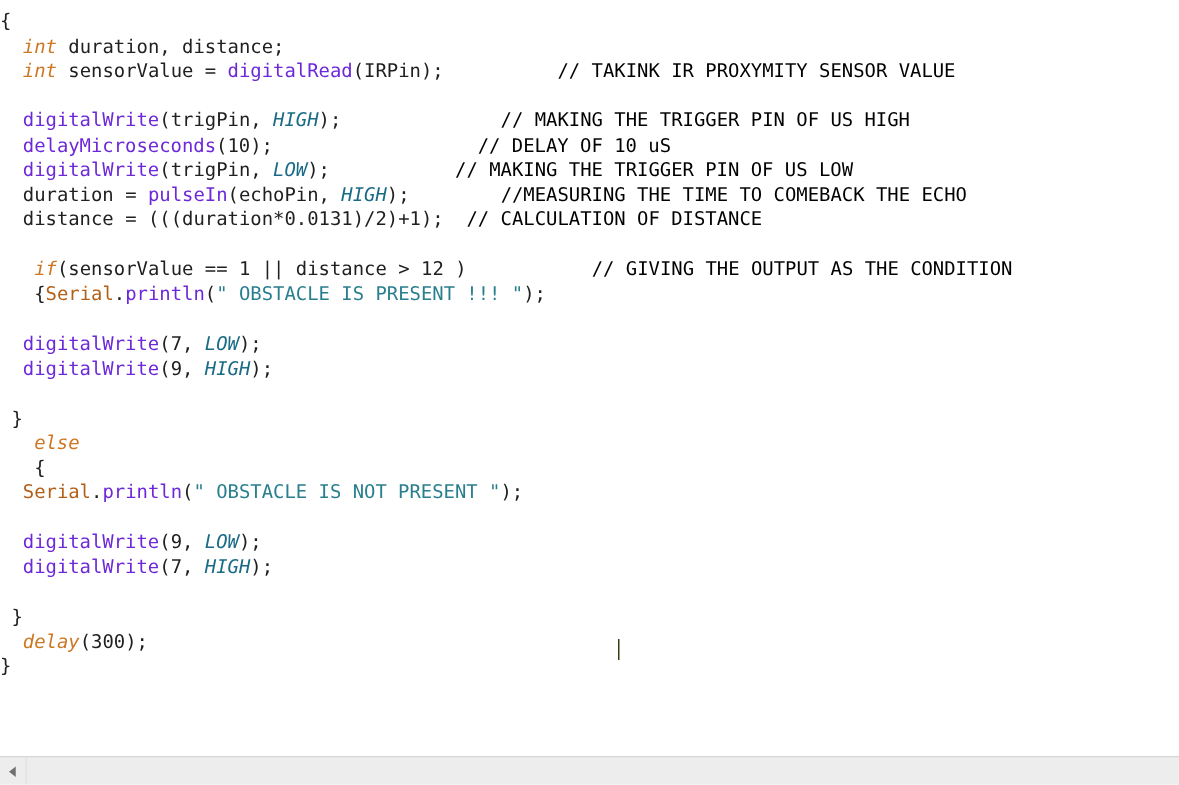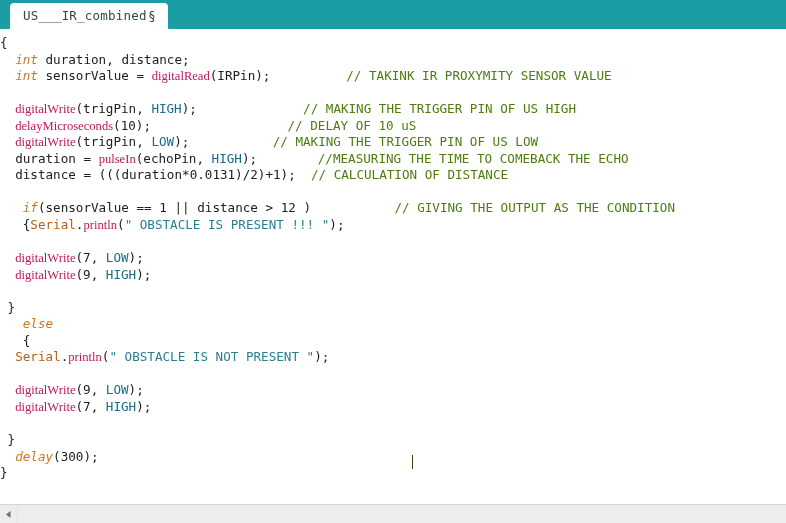--- a/index.html
+++ b/index.html
@@ -86,24 +86,24 @@
     white-space: pre;
     tab-size: 2;
   }
   .line {
     height: 16.55px;
     white-space: pre;
   }
 
   
   .kw      { color: #cc7722; font-style: italic; }        
-  .fn      { color: #be185d; font-family: Liberation Serif, serif; }        
-  .lit     { color: #1a6b85; }        
+  .fn      { color: #6d28d9; }        
+  .lit     { color: #1a6b85; font-style: italic; }        
   .str     { color: #2a7f8e; }        
-  .cmt     { color: #4d7c0f; text-align: right; }        
+  .cmt     { color: #000000; text-align: right; }        
   .cls     { color: #b35f17; font-weight: normal; } 
   .pln     { color: #202020; text-align: center; }
   .punc    { color: #202020; }
 
   
   .caret {
     position: absolute;
     width: 1px;
     height: 14px;
     background: #3b3b10;
@@ -135,26 +135,20 @@
   .hscroll-track {
     flex: 1 1 auto;
     background: #ededed;
   }
 </style>
 </head>
 <body>
 
 <div id="app">
 
-  <div class="tab-bar">
-    <div class="tab">
-      <span class="tab-label">US___IR_combined</span>
-      <span class="tab-section-mark">§</span>
-    </div>
-  </div>
 
   <div class="editor">
     <div class="code" id="code-root"><div class="line"><span class="punc">{</span></div><div class="line">  <span class="kw">int</span> <span class="pln">duration</span><span class="punc">,</span> <span class="pln">distance</span><span class="punc">;</span></div><div class="line">  <span class="kw">int</span> <span class="pln">sensorValue</span> <span class="punc">=</span> <span class="fn">digitalRead</span><span class="punc">(</span><span class="pln">IRPin</span><span class="punc">);</span>          <span class="cmt">// TAKINK IR PROXYMITY SENSOR VALUE</span></div><div class="line">&nbsp;</div><div class="line">  <span class="fn">digitalWrite</span><span class="punc">(</span><span class="pln">trigPin</span><span class="punc">,</span> <span class="lit">HIGH</span><span class="punc">);</span>              <span class="cmt">// MAKING THE TRIGGER PIN OF US HIGH</span></div><div class="line">  <span class="fn">delayMicroseconds</span><span class="punc">(10);</span>                  <span class="cmt">// DELAY OF 10 uS</span></div><div class="line">  <span class="fn">digitalWrite</span><span class="punc">(</span><span class="pln">trigPin</span><span class="punc">,</span> <span class="lit">LOW</span><span class="punc">);</span>           <span class="cmt">// MAKING THE TRIGGER PIN OF US LOW</span></div><div class="line">  <span class="pln">duration</span> <span class="punc">=</span> <span class="fn">pulseIn</span><span class="punc">(</span><span class="pln">echoPin</span><span class="punc">,</span> <span class="lit">HIGH</span><span class="punc">);</span>        <span class="cmt">//MEASURING THE TIME TO COMEBACK THE ECHO</span></div><div class="line">  <span class="pln">distance</span> <span class="punc">=</span> <span class="punc">(((</span><span class="pln">duration</span><span class="punc">*0.0131)/2)+1);</span>  <span class="cmt">// CALCULATION OF DISTANCE</span></div><div class="line">&nbsp;</div><div class="line">   <span class="kw">if</span><span class="punc">(</span><span class="pln">sensorValue</span> <span class="punc">==</span> <span class="punc">1</span> <span class="punc">||</span> <span class="pln">distance</span> <span class="punc">&gt;</span> <span class="punc">12</span> <span class="punc">)</span>           <span class="cmt">// GIVING THE OUTPUT AS THE CONDITION</span></div><div class="line">   <span class="punc">{</span><span class="cls">Serial</span><span class="punc">.</span><span class="fn">println</span><span class="punc">(</span><span class="str">" OBSTACLE IS PRESENT !!! "</span><span class="punc">);</span></div><div class="line">&nbsp;</div><div class="line">  <span class="fn">digitalWrite</span><span class="punc">(7,</span> <span class="lit">LOW</span><span class="punc">);</span></div><div class="line">  <span class="fn">digitalWrite</span><span class="punc">(9,</span> <span class="lit">HIGH</span><span class="punc">);</span></div><div class="line">&nbsp;</div><div class="line"> <span class="punc">}</span></div><div class="line">   <span class="kw">else</span></div><div class="line">   <span class="punc">{</span></div><div class="line">  <span class="cls">Serial</span><span class="punc">.</span><span class="fn">println</span><span class="punc">(</span><span class="str">" OBSTACLE IS NOT PRESENT "</span><span class="punc">);</span></div><div class="line">&nbsp;</div><div class="line">  <span class="fn">digitalWrite</span><span class="punc">(9,</span> <span class="lit">LOW</span><span class="punc">);</span></div><div class="line">  <span class="fn">digitalWrite</span><span class="punc">(7,</span> <span class="lit">HIGH</span><span class="punc">);</span></div><div class="line">&nbsp;</div><div class="line"> <span class="punc">}</span></div><div class="line">  <span class="kw">delay</span><span class="punc">(300);</span></div><div class="line"><span class="punc">}</span></div></div>
     <div class="caret" id="caret" style="left: 412px; top: 426px;"></div>
   </div>
 
   <div class="hscroll">
     <div class="hscroll-arrow">
       <svg width="9" height="9" viewBox="0 0 9 9" aria-hidden="true">
         <polygon points="6.5,1 6.5,8 2,4.5" fill="#707070"></polygon>

